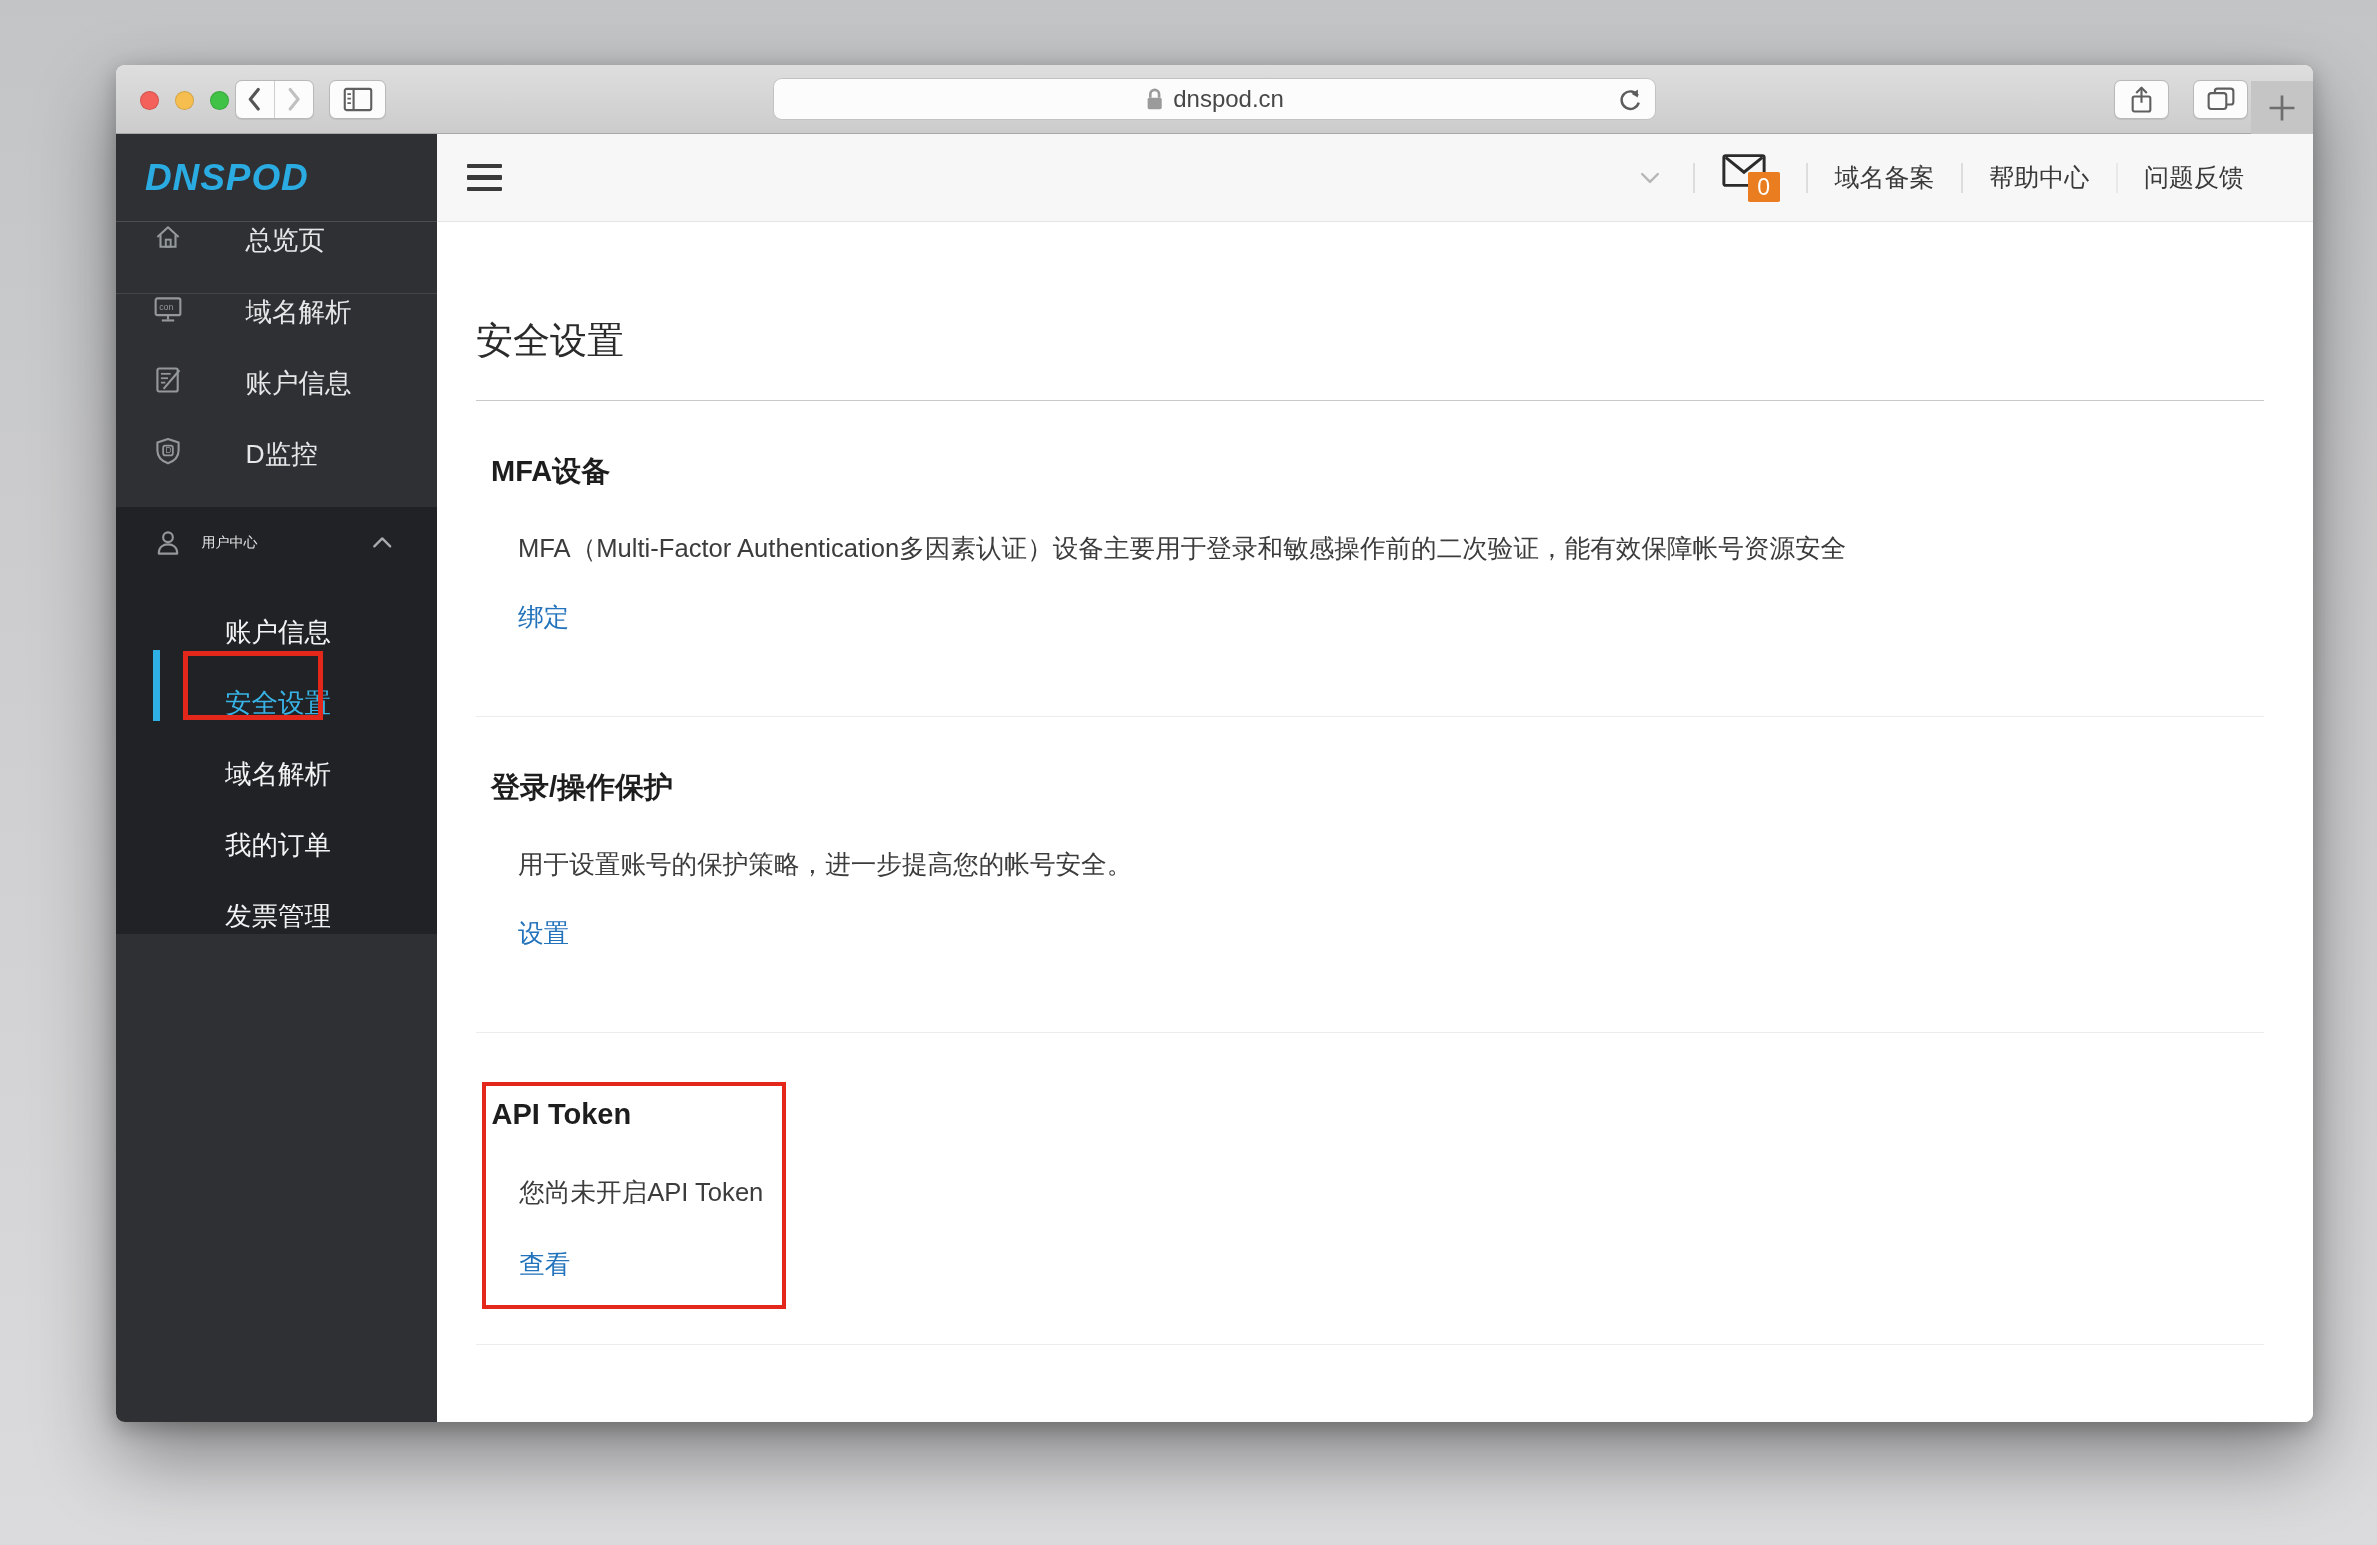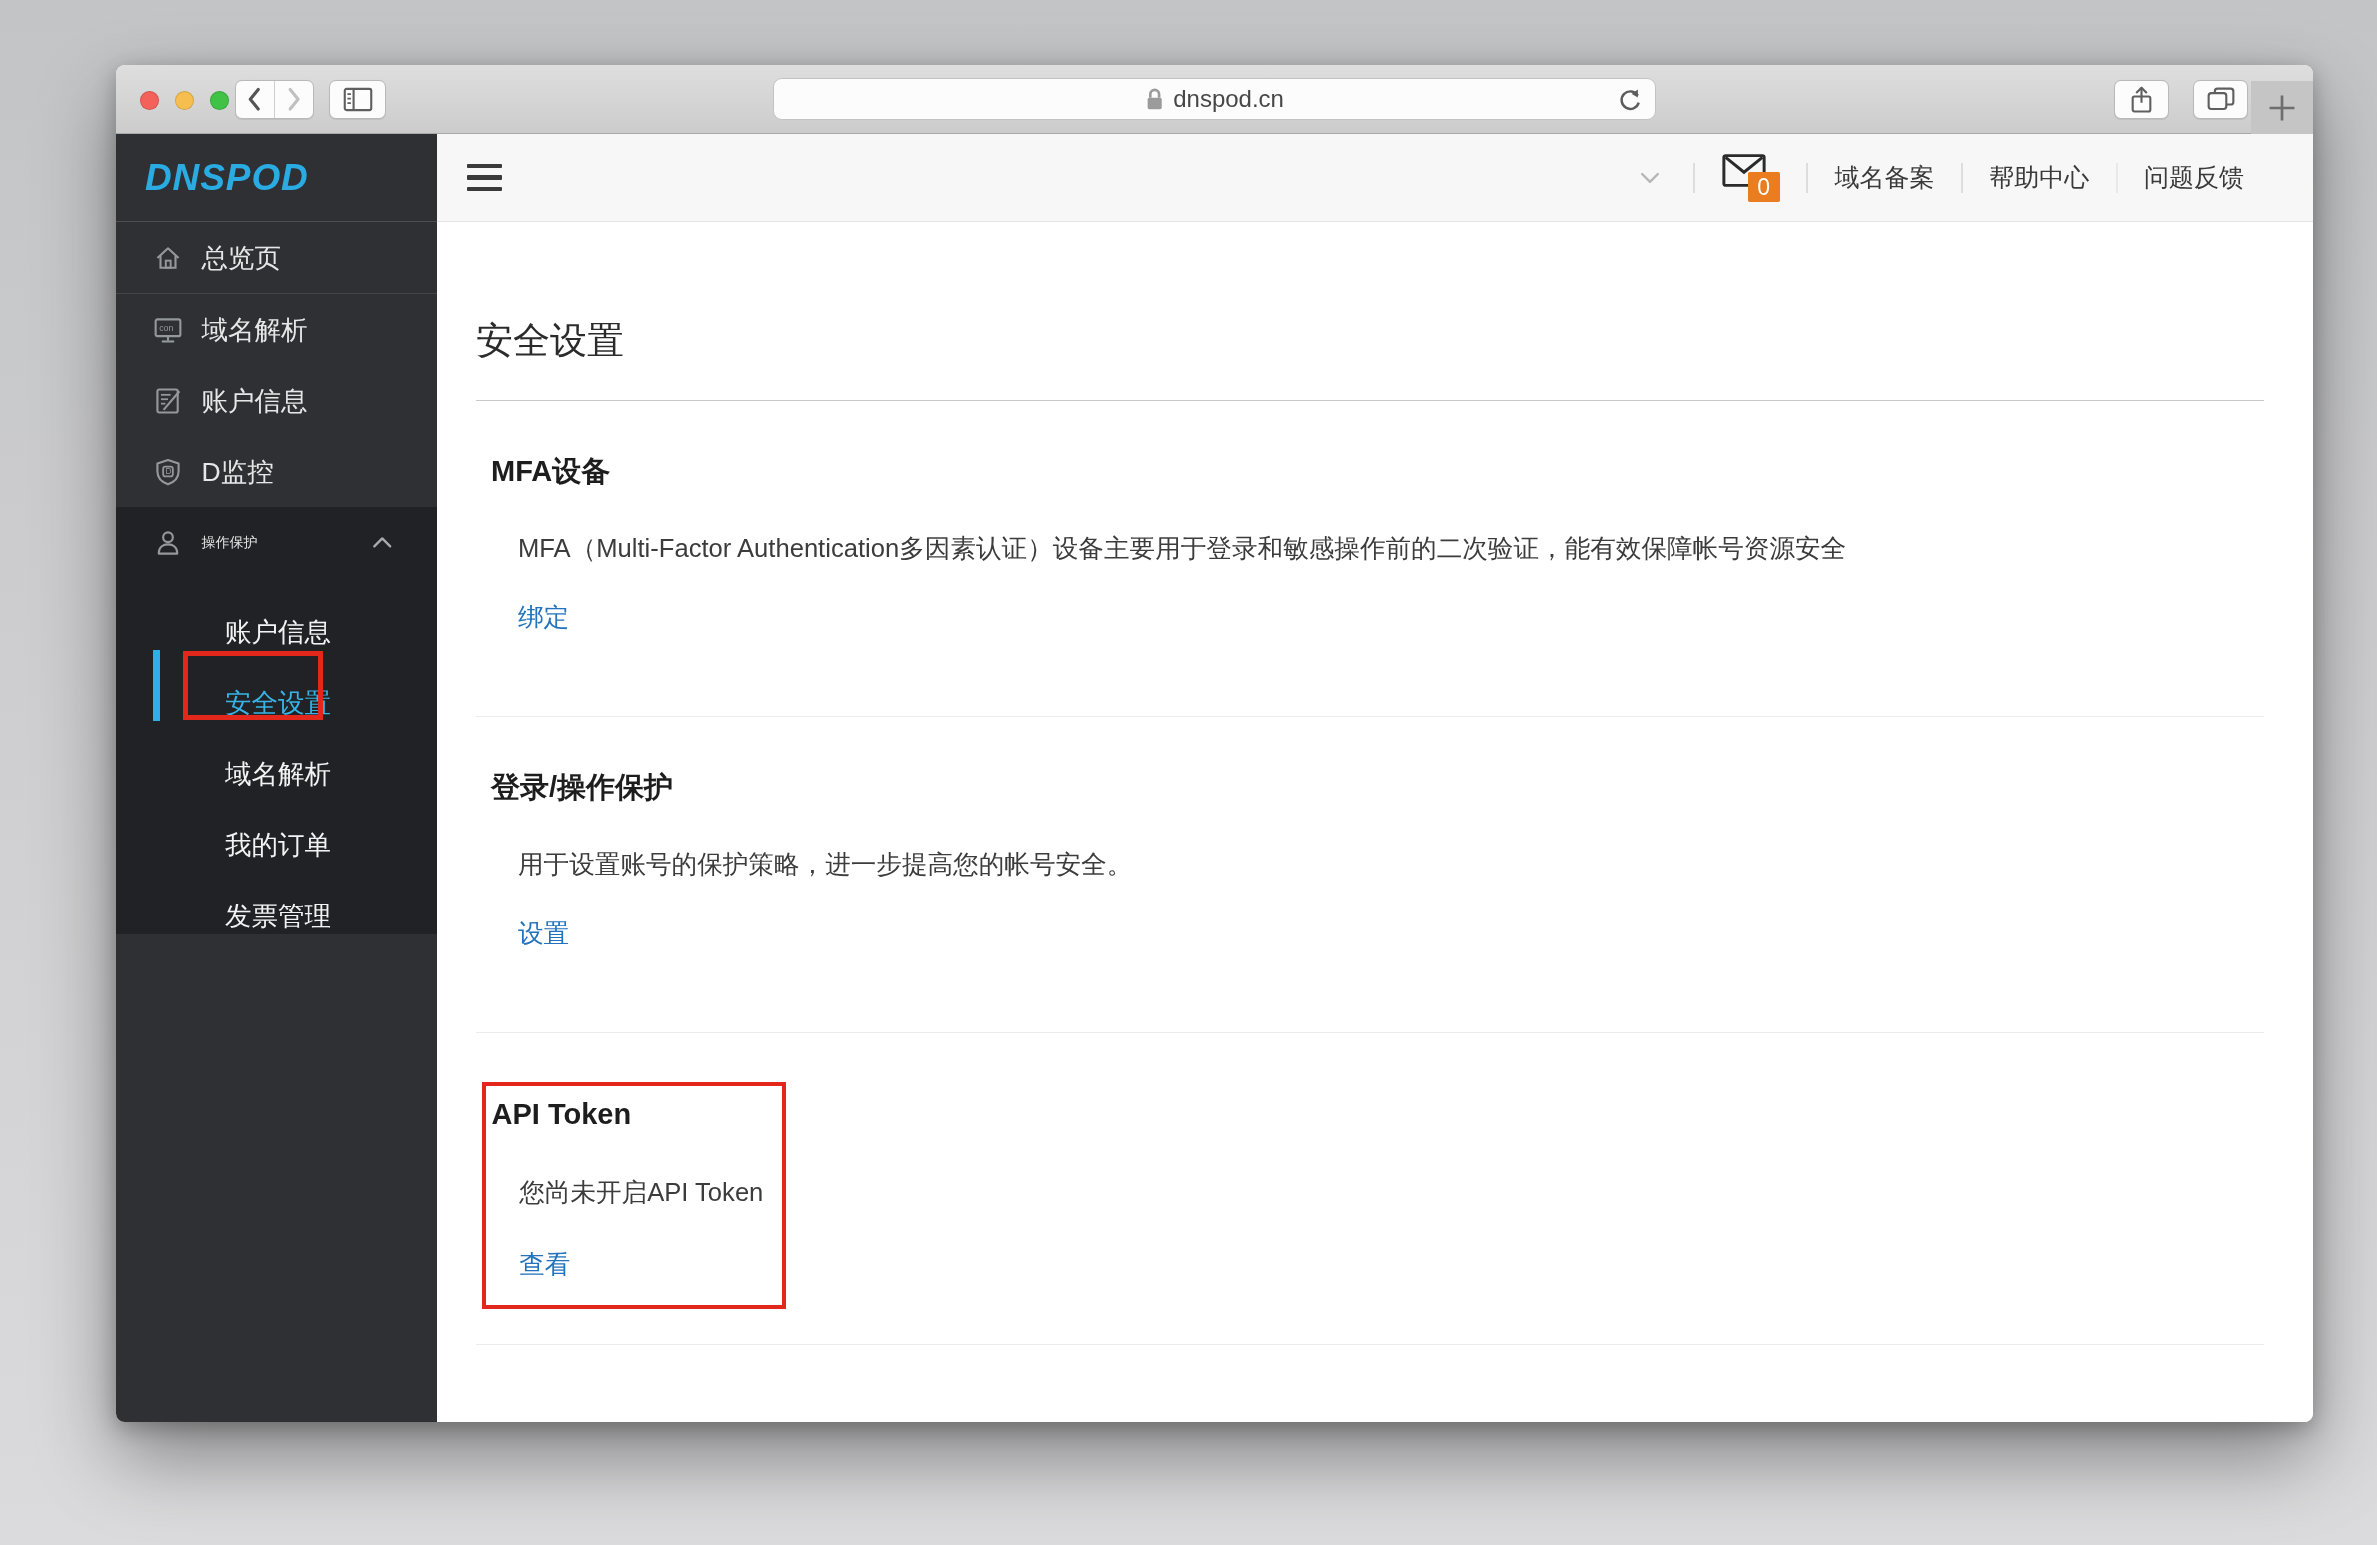--- a/index.html
+++ b/index.html
@@ -49,21 +49,21 @@
     font-size:24px; color:#474747;
   }
   .urlfield .lock { margin-right:8.8px; display:flex; }
   .urlfield .reload { position:absolute; right:10.6px; top:7px; }
   
   .shell { display:flex; height:1289px; }
   .sidebar { width:321px; background:#2e3033; color:#e6e7e8; position:relative; flex-shrink:0; }
   .logo-row { height:88px; display:flex; align-items:center; padding-left:29px;
               border-bottom:0.9px solid rgba(255,255,255,.14); }
   .logo { font-size:37px; font-weight:bold; font-style:italic; letter-spacing:0.9px; color:#2aabe2; }
-  .menu-item { height:71px; display:flex; align-items:center; padding-left:37px; cursor:default; }
+  .menu-item { height:71px; display:flex; align-items:flex-start; padding-left:37px; cursor:default;gap:44px; }
   .menu-item.first { height:72px; border-bottom:0.9px solid rgba(255,255,255,.10); }
   .menu-item .mi-icon { width:30px; height:30px; margin-right:18.5px; display:flex; }
   .menu-item .mi-label { font-size:26.5px; color:#e6e7e8; white-space:nowrap; }
   .usercenter { background:#202225; }
   .uc-head { height:72px; display:flex; align-items:center; padding-left:37px; position:relative; }
   .uc-head .mi-icon { width:30px; height:30px; margin-right:18.5px; display:flex; }
   .uc-head .chev { position:absolute; right:42px; top:26.5px; }
   .sub-item { height:71px; display:flex; align-items:flex-end; padding-left:72px;
               font-size:26.5px; color:#f2f3f4; position:relative;margin-left:37px; }
   .sub-item.active { color:#38b3e6; }
@@ -251,21 +251,21 @@
       </div>
 
       <div class="usercenter">
         <div class="uc-head">
           <span class="mi-icon">
             <svg width="30" height="30" viewBox="0 0 34 34">
               <circle cx="17" cy="10.5" r="5.5" fill="none" stroke="#95989b" stroke-width="2.4"></circle>
               <path d="M6.5 29 C6.5 21.5 11.5 18.5 17 18.5 C22.5 18.5 27.5 21.5 27.5 29 Z" fill="none" stroke="#95989b" stroke-width="2.4" stroke-linejoin="round"></path>
             </svg>
           </span>
-          <span class="mi-label">操作保护</span>
+          <span class="mi-label">用户中心</span>
           <span class="chev">
             <svg width="26.5" height="17.7" viewBox="0 0 30 20">
                 <polyline points="6,14 15,5 24,14" fill="none" stroke="#a9abad" stroke-width="2.6" stroke-linecap="round" stroke-linejoin="round"></polyline>
               </svg>
           </span>
         </div>
 
         <div class="sub-item">
           <span>账户信息</span>
         </div>

